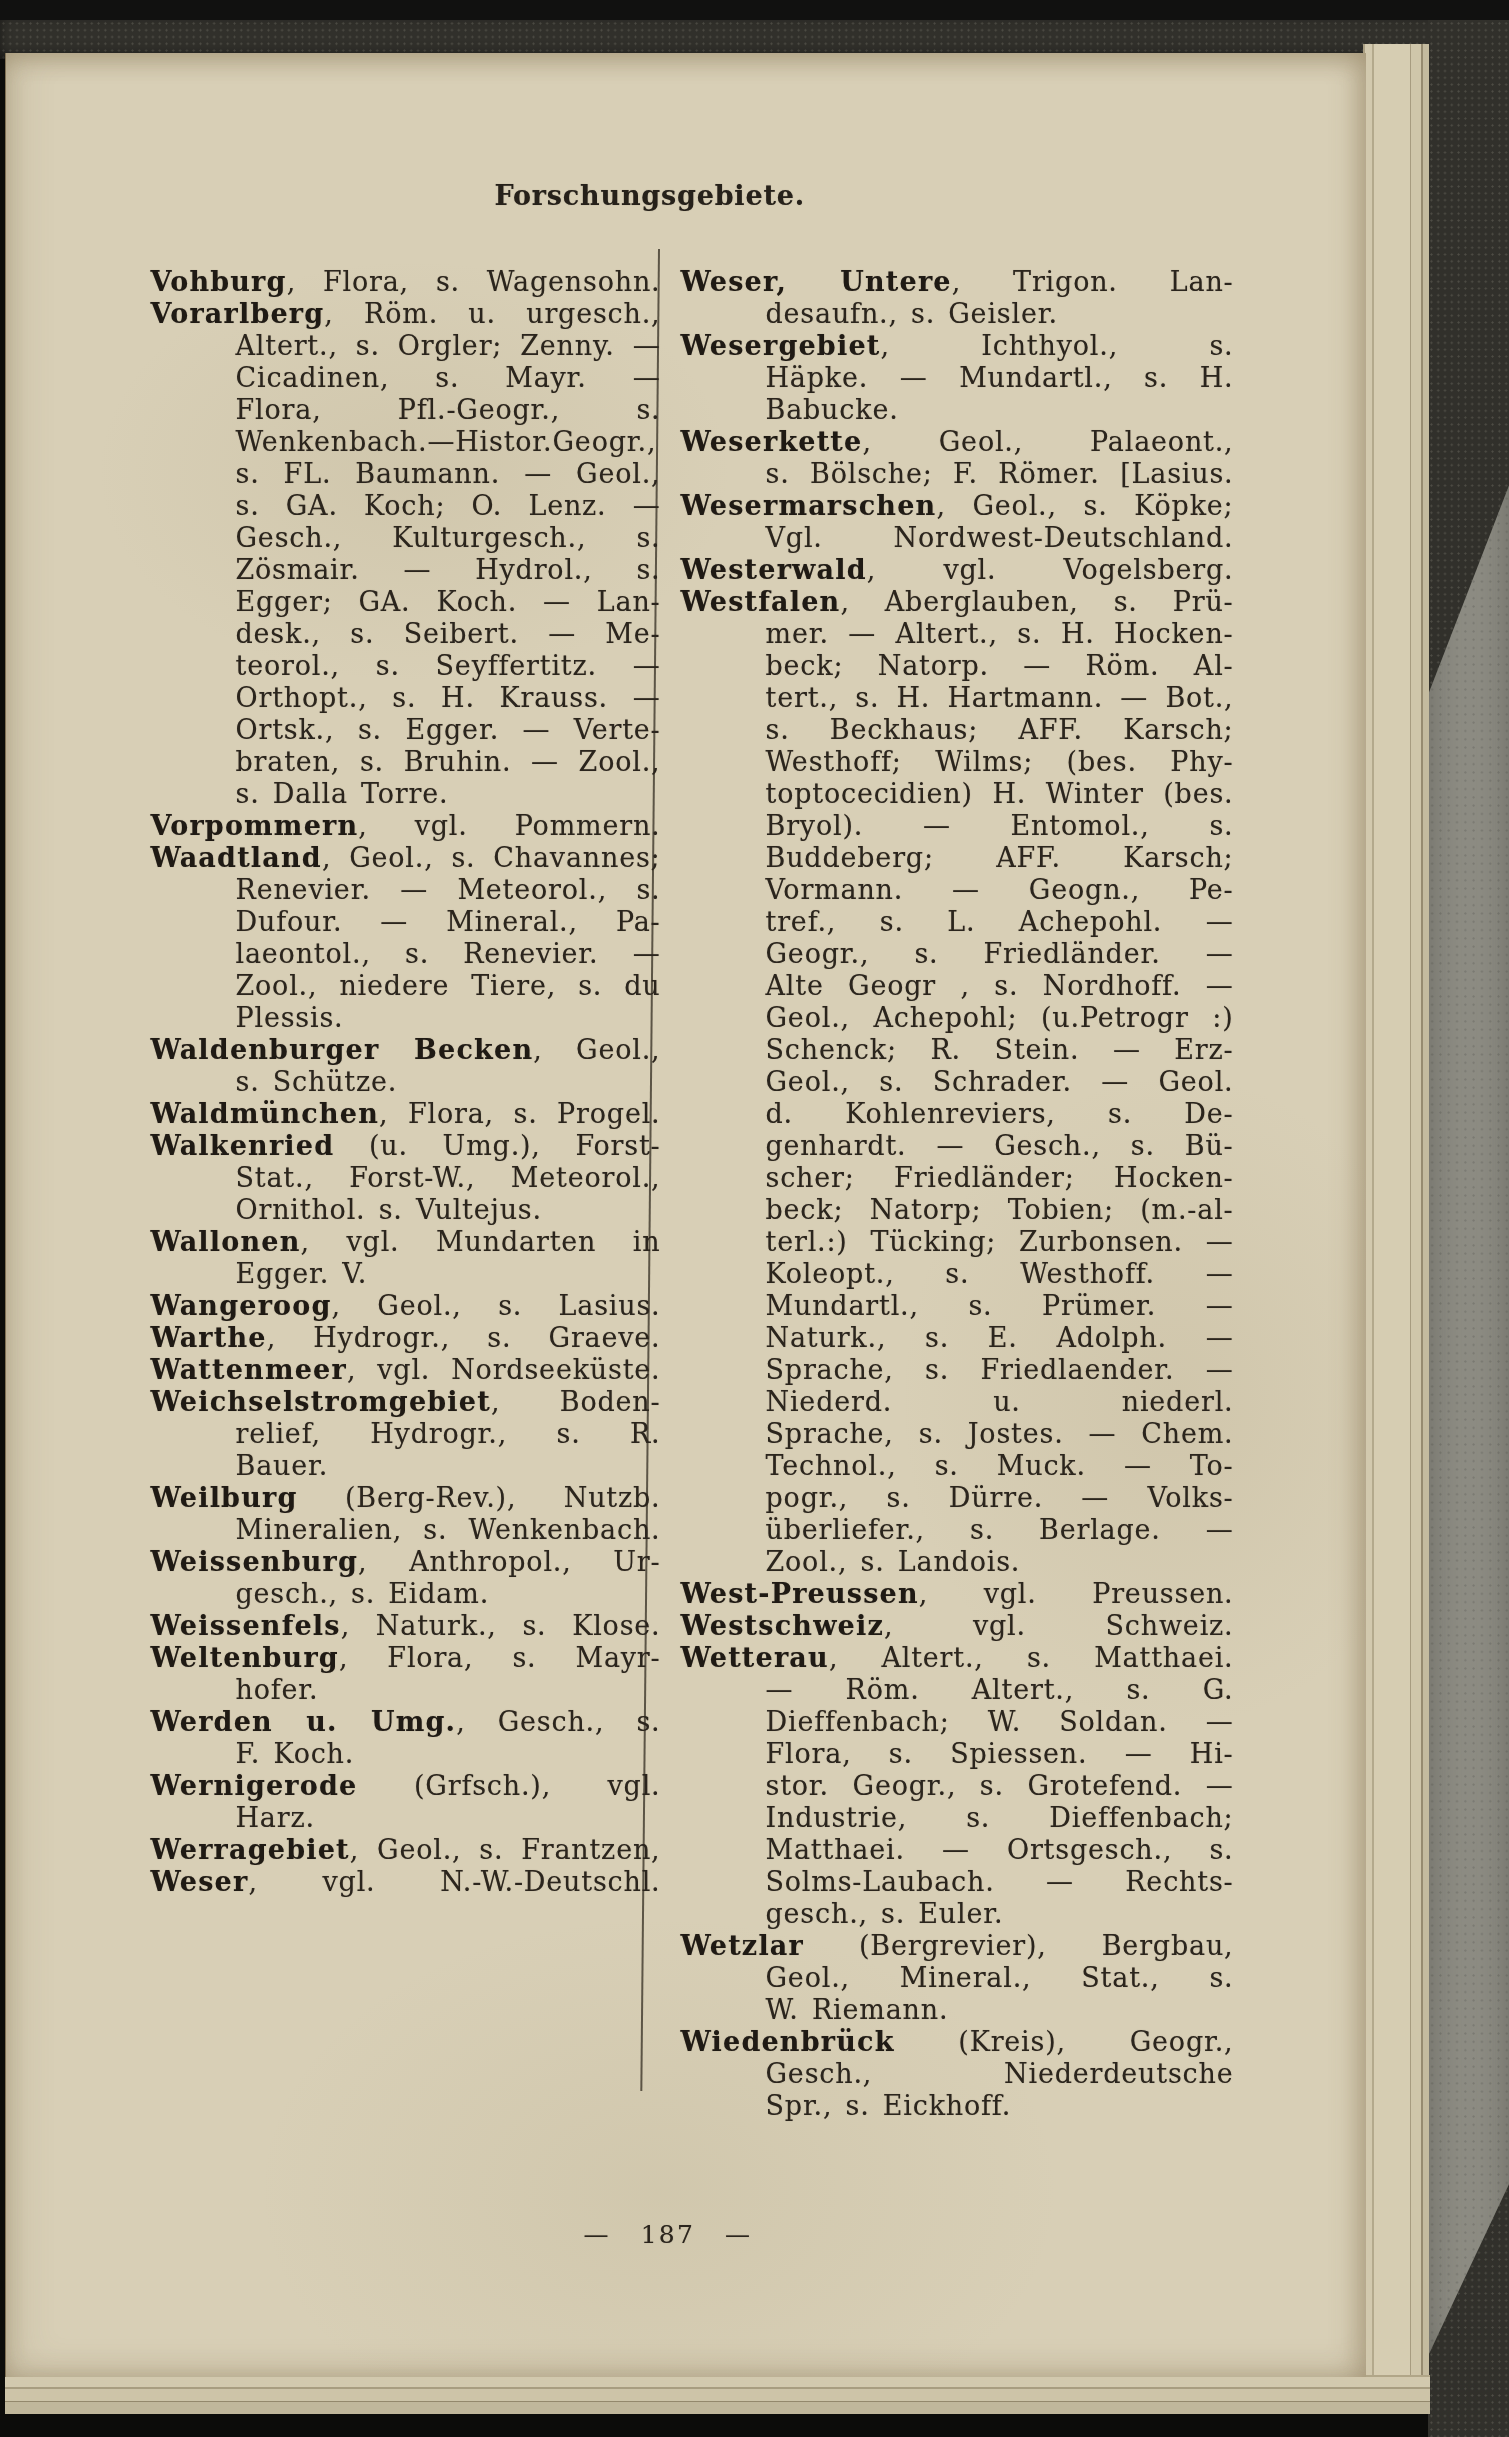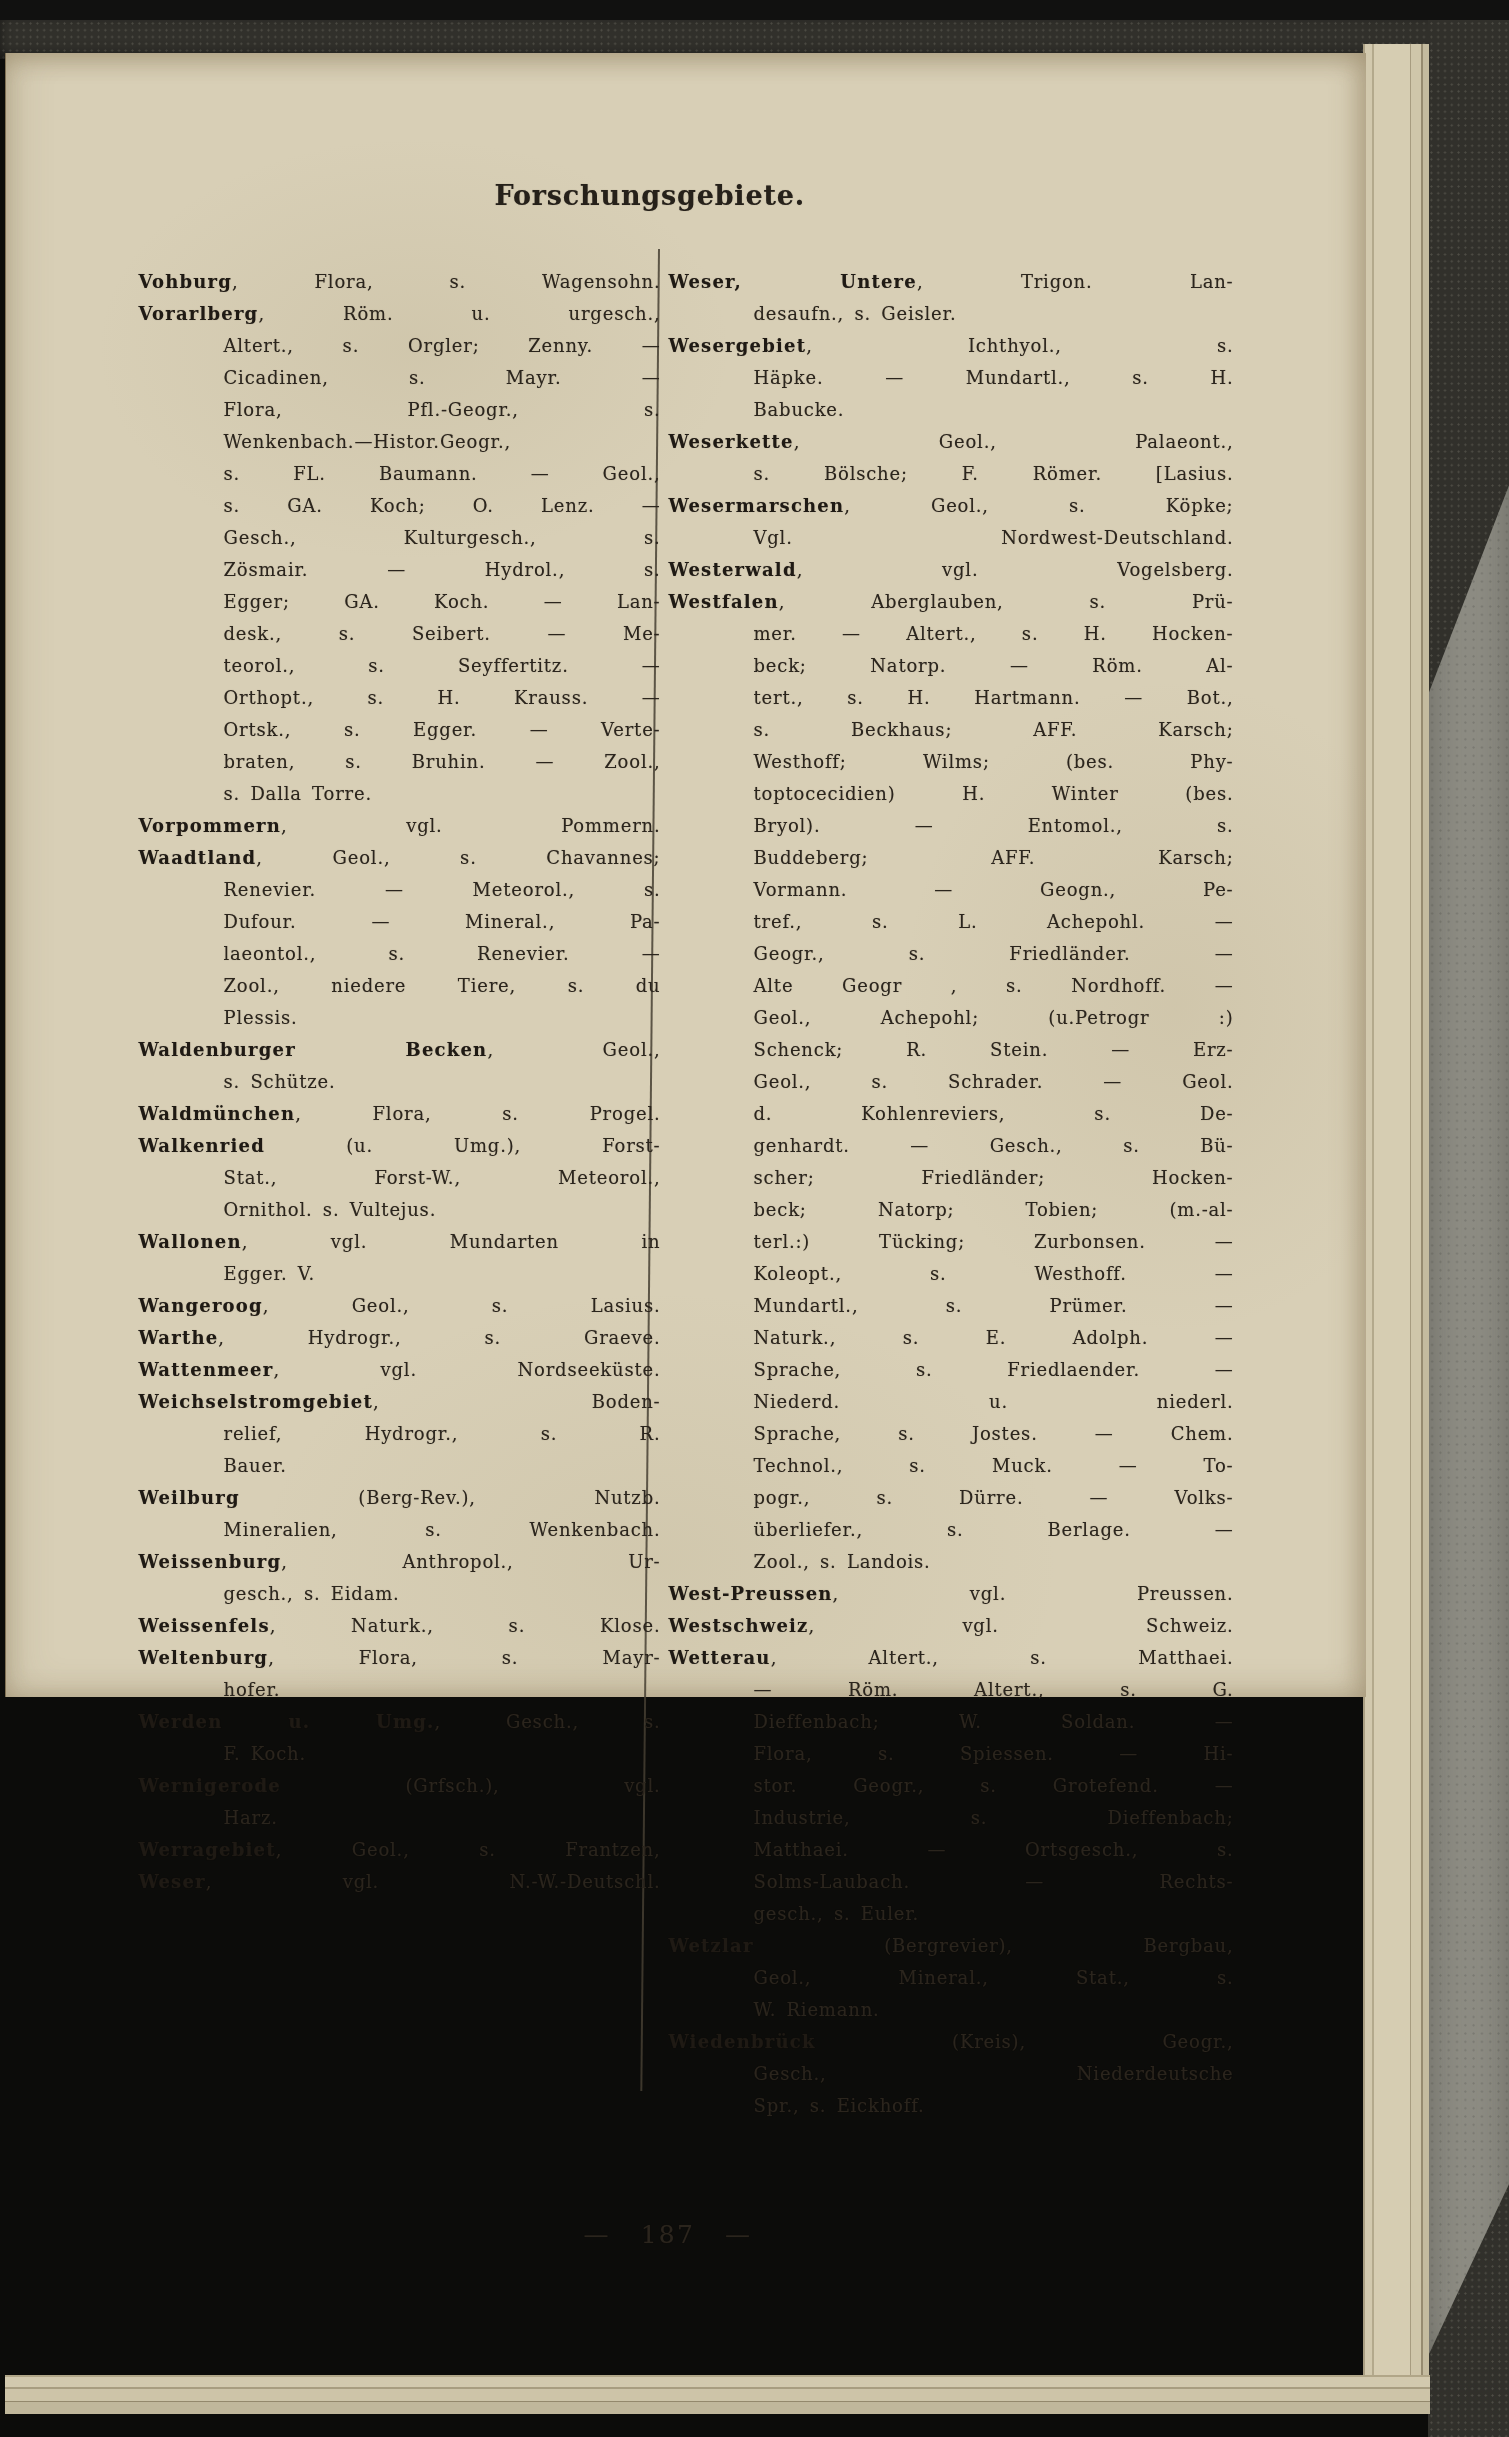--- a/index.html
+++ b/index.html
@@ -30,21 +30,21 @@
       #a99e82 0 1.5px,#d2c9ae 1.5px 9px,#b3a98c 9px 10.6px,#d6cdb2 10.6px 47px,
       #a79c80 47px 48px,#cfc6aa 48px 58px,#968b70 58px 60px,#c4bb9f 60px 66px);
   }
   #page-stack-bottom{
     position:absolute;left:4.5px;top:2375px;width:1425px;height:39px;
     background:linear-gradient(180deg,
       #b1a688 0 1.5px,#d2c9ae 1.5px 12px,#a89d80 12px 13.6px,#cdc4a8 13.6px 26px,
       #93886c 26px 27px,#c0b79b 27px 39px);
   }
   #page{
-    position:absolute;left:4.5px;top:53px;width:1360px;height:1644px;
+    position:absolute;left:4.5px;top:53px;width:1360px;height:2324px;
     background-color:#d8cfb6;
     background-image:
       radial-gradient(ellipse 453px 302px at 30% 18%, rgba(172,160,127,.18), transparent 70%),
       radial-gradient(ellipse 393px 468px at 86% 58%, rgba(165,150,115,.16), transparent 70%),
       radial-gradient(ellipse 574px 393px at 48% 92%, rgba(160,148,112,.13), transparent 70%);
     border-left:1.5px solid #7e6f52;
     box-shadow:
       inset -10.6px 0 27px rgba(110,90,55,.28),
       inset 0 9px 22.6px rgba(110,90,55,.22),
       inset 16.6px -7.5px 35px rgba(110,90,55,.12);
@@ -55,24 +55,25 @@
     text-shadow:0 0 0.9px rgba(45,35,25,.4);
   }
   #divider{
     position:absolute;left:652px;top:196px;width:1.5px;height:1842px;
     background:#464033;transform:rotate(0.55deg);transform-origin:top center;opacity:.85;
   }
   .col{position:absolute;top:213px;}
   #col-left{left:133px;width:522px;}
   #col-right{left:663px;width:565px;}
   .entry{
-    font-size:18px;line-height:32px;color:#2b251d;
+    font-size:27px;line-height:32px;color:#2b251d;
     letter-spacing:0.8px;word-spacing:3.8px;
     text-align:justify;
     text-shadow:0 0 0.9px rgba(45,35,25,.35);
+    margin-left:12px;
   }
   .entry b{font-weight:bold;color:#1f1a14;letter-spacing:1.2px;}
   .line{padding-left:85px;text-align-last:left;}
   .line.first{padding-left:0;}
   .line.just{text-align-last:justify;}
   #footer{
     position:absolute;left:578px;top:2167px;
     font-size:25px;color:#2b251d;letter-spacing:2.3px;word-spacing:19.6px;
     text-shadow:0 0 0.9px rgba(45,35,25,.35);
   }

